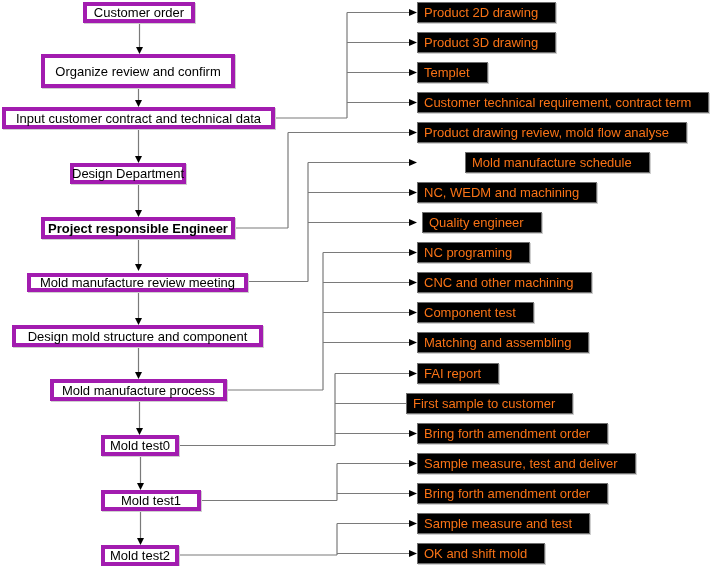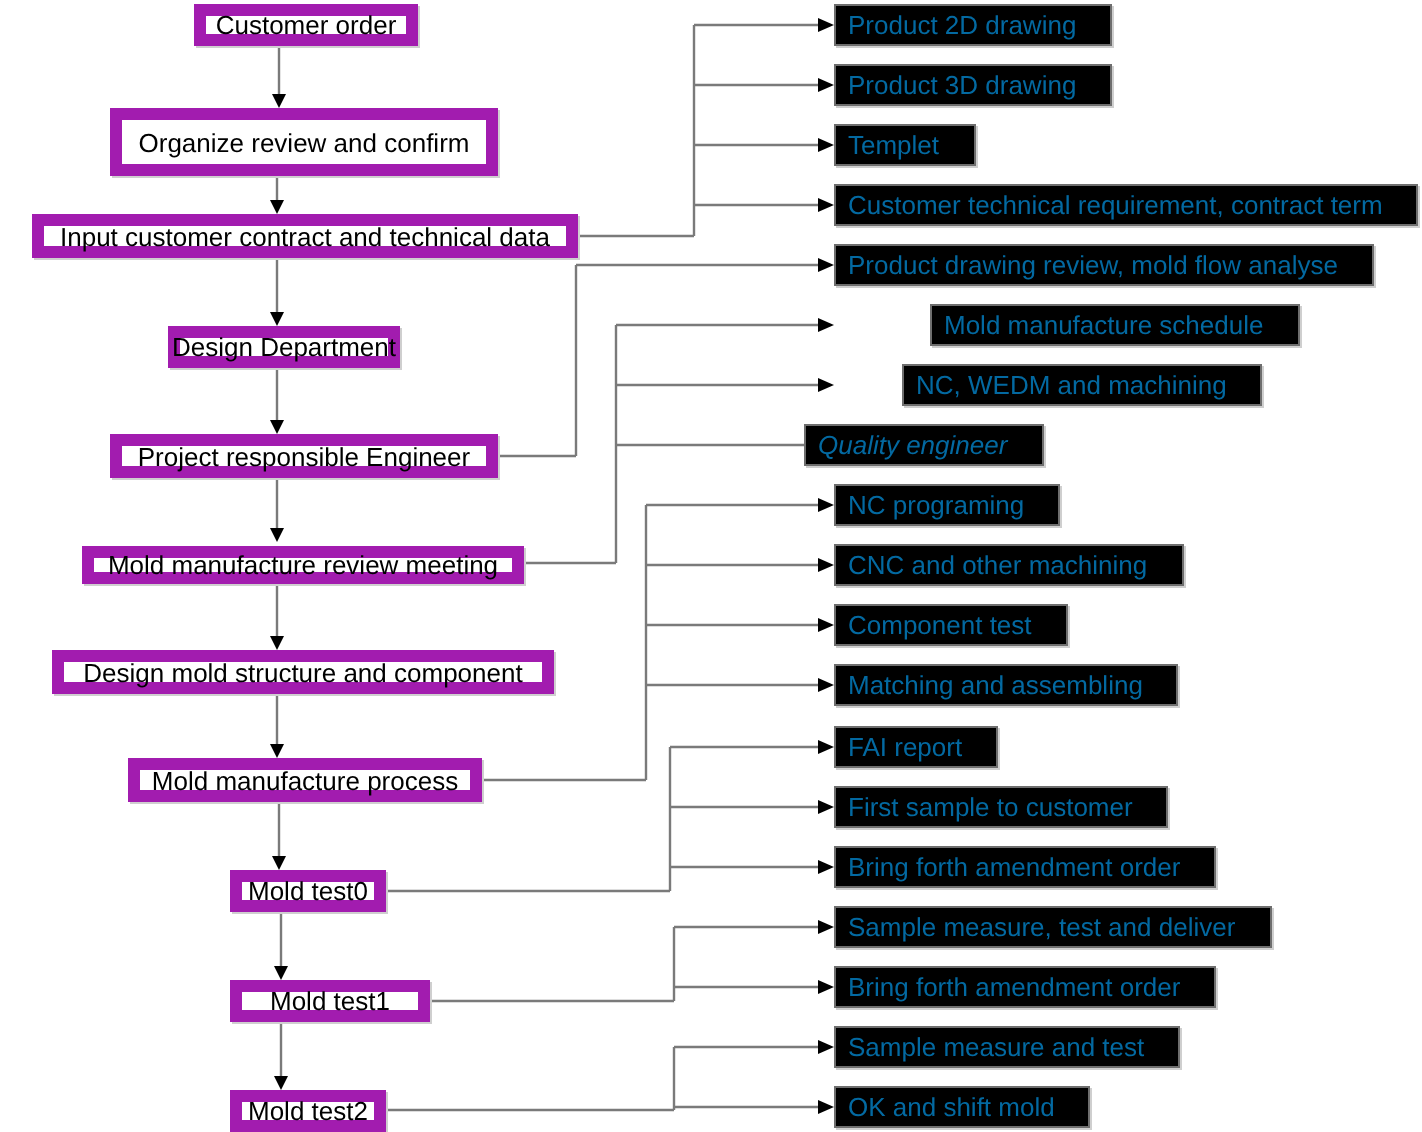--- a/index.html
+++ b/index.html
@@ -3,28 +3,28 @@
 <meta charset="utf-8">
 <style>
   html,body{margin:0;padding:0;background:#ffffff;}
   #canvas{
     position:relative;width:711px;height:566px;background:#ffffff;overflow:hidden;
     font-family:"Liberation Sans","DejaVu Sans",sans-serif;
   }
   #connector-layer{position:absolute;left:0;top:0;width:711px;height:566px;}
   .pnode{
     position:absolute;box-sizing:border-box;background:#ffffff;
-    border:6px solid #a21caf;box-shadow:1px 1px 0 #cfcfcf;
+    border:4px solid #a21caf;box-shadow:1px 1px 0 #cfcfcf;
     font-size:13px;color:#000;text-align:center;white-space:nowrap;
-    display:flex;align-items:center;justify-content:center;margin-left:14px;
+    display:flex;align-items:center;justify-content:center;
   }
   .onode{
     position:absolute;box-sizing:border-box;background:#000000;
     border:1px solid #6e6e6e;box-shadow:1px 1px 0 #cfcfcf;
-    font-size:13px;color:#0369a1;text-align:left;white-space:nowrap;
+    font-size:13px;color:#f97316;text-align:left;white-space:nowrap;
     display:flex;align-items:center;padding:0 17px 0 6px;
   }
 </style>
 </head>
 <body>
 
 <div id="canvas">
   <svg id="connector-layer" width="711" height="566" viewBox="0 0 711 566" xmlns="http://www.w3.org/2000/svg">
       <line x1="139.5" y1="23" x2="139.5" y2="48" stroke="#7a7a7a" stroke-width="1.2"></line>
       <polygon points="139.5,54 136,47 143,47" fill="#000000"></polygon>
@@ -97,42 +97,42 @@
       <line x1="337" y1="523.5" x2="410" y2="523.5" stroke="#7a7a7a" stroke-width="1.2"></line>
       <polygon points="417,523.5 409,520 409,527" fill="#000000"></polygon>
       <line x1="337" y1="553.5" x2="410" y2="553.5" stroke="#7a7a7a" stroke-width="1.2"></line>
       <polygon points="417,553.5 409,550 409,557" fill="#000000"></polygon>
     </svg>
   <div id="process-layer">
       <div class="pnode" style="left: 83px; top: 2px; width: 112px; height: 21px;">Customer order</div>
       <div class="pnode" style="left: 41px; top: 54px; width: 194px; height: 34px;">Organize review and confirm</div>
       <div class="pnode" style="left: 2px; top: 107px; width: 273px; height: 22px;">Input customer contract and technical data</div>
       <div class="pnode" style="left: 70px; top: 163px; width: 116px; height: 21px;">Design Department</div>
-      <div class="pnode" style="left: 41px; top: 217px; width: 194px; height: 22px;">Project responsible Engineer</div>
+      <div class="pnode" style="left: 41px; top: 217px; width: 194px; height: 22px; font-weight: bold;">Project responsible Engineer</div>
       <div class="pnode" style="left: 27px; top: 273px; width: 221px; height: 19px;">Mold manufacture review meeting</div>
       <div class="pnode" style="left: 12px; top: 325px; width: 251px; height: 22px;">Design mold structure and component</div>
       <div class="pnode" style="left: 50px; top: 379px; width: 177px; height: 22px;">Mold manufacture process</div>
       <div class="pnode" style="left: 101px; top: 435px; width: 78px; height: 21px;">Mold test0</div>
       <div class="pnode" style="left: 101px; top: 490px; width: 100px; height: 21px;">Mold test1</div>
       <div class="pnode" style="left: 101px; top: 545px; width: 78px; height: 21px;">Mold test2</div>
     </div>
   <div id="output-layer">
       <div class="onode" style="left: 417px; top: 2px; min-width: 134px; height: 21px;">Product 2D drawing</div>
       <div class="onode" style="left: 417px; top: 32px; min-width: 134px; height: 21px;">Product 3D drawing</div>
       <div class="onode" style="left: 417px; top: 62px; min-width: 64px; height: 21px;">Templet</div>
       <div class="onode" style="left: 417px; top: 92px; min-width: 289px; height: 21px;">Customer technical requirement, contract term</div>
       <div class="onode" style="left: 417px; top: 122px; min-width: 267px; height: 21px;">Product drawing review, mold flow analyse</div>
       <div class="onode" style="left: 417px; top: 152px; min-width: 181px; height: 21px; margin-left: 48px;">Mold manufacture schedule</div>
-      <div class="onode" style="left: 417px; top: 182px; min-width: 178px; height: 21px; margin-left: 34px;">NC, WEDM and machining</div>
-      <div class="onode" style="left: 402px; top: 212px; min-width: 114px; height: 21px; font-style: italic;">Quality engineer</div>
+      <div class="onode" style="left: 417px; top: 182px; min-width: 178px; height: 21px;">NC, WEDM and machining</div>
+      <div class="onode" style="left: 422px; top: 212px; min-width: 114px; height: 21px;">Quality engineer</div>
       <div class="onode" style="left: 417px; top: 242px; min-width: 110px; height: 21px;">NC programing</div>
       <div class="onode" style="left: 417px; top: 272px; min-width: 174px; height: 21px;">CNC and other machining</div>
       <div class="onode" style="left: 417px; top: 302px; min-width: 112px; height: 21px;">Component test</div>
       <div class="onode" style="left: 417px; top: 332px; min-width: 170px; height: 21px;">Matching and assembling</div>
       <div class="onode" style="left: 417px; top: 363px; min-width: 75px; height: 21px;">FAI report</div>
-      <div class="onode" style="left: 417px; top: 393px; min-width: 163px; height: 21px;">First sample to customer</div>
+      <div class="onode" style="left: 406px; top: 393px; min-width: 163px; height: 21px;">First sample to customer</div>
       <div class="onode" style="left: 417px; top: 423px; min-width: 187px; height: 21px;">Bring forth amendment order</div>
       <div class="onode" style="left: 417px; top: 453px; min-width: 218px; height: 21px;">Sample measure, test and deliver</div>
       <div class="onode" style="left: 417px; top: 483px; min-width: 187px; height: 21px;">Bring forth amendment order</div>
       <div class="onode" style="left: 417px; top: 513px; min-width: 170px; height: 21px;">Sample measure and test</div>
       <div class="onode" style="left: 417px; top: 543px; min-width: 120px; height: 21px;">OK and shift mold</div>
     </div>
 </div>
 
 </body></html>

